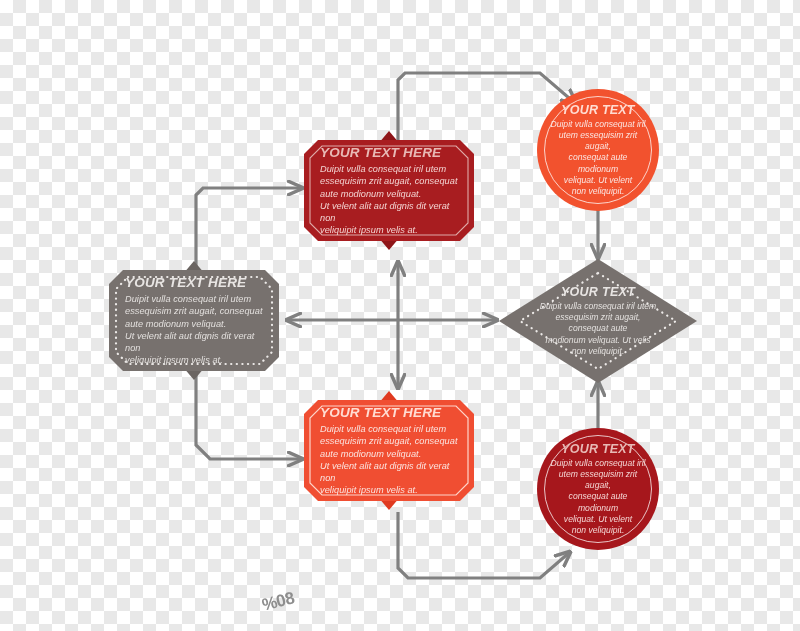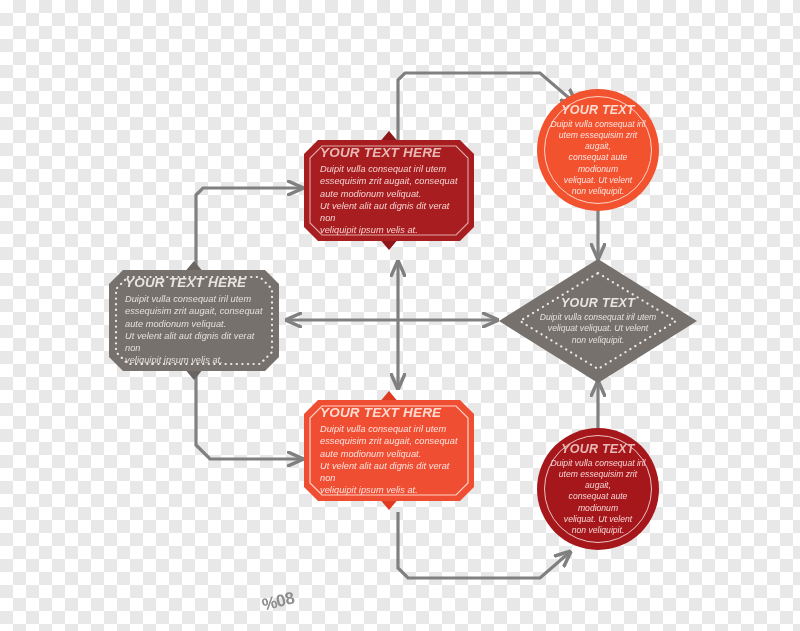--- a/index.html
+++ b/index.html
@@ -272,21 +272,22 @@
 
   <div class="diamond node" style="left:498px; top:258px; width:200px; height:126px;">
     <svg width="200" height="126" viewBox="0 0 200 126">
       <path d="M 100,1 L 199,63 L 100,125 L 1,63 Z" fill="#77716E"></path>
       <path d="M 100,15 L 178,63 L 100,111 L 22,63 Z" fill="none" stroke="#EDEAE8" stroke-width="2.2" stroke-linecap="round" stroke-dasharray="0.2 5.6"></path>
     </svg>
     <div class="diamond-text">
       <div class="diamond-title title-gray">YOUR TEXT</div>
       <div class="diamond-body t-gray">
         <p>Duipit vulla consequat iril utem</p>
-        <p>veliquat veliquat. Ut velent</p>
+        <p>essequisim zrit augait, consequat aute</p>
+        <p>modionum veliquat. Ut velis</p>
         <p>non veliquipit.</p>
       </div>
     </div>
   </div>
 
   <div id="footer-mark">%08</div>
 
 </div>
 
 </body></html>

